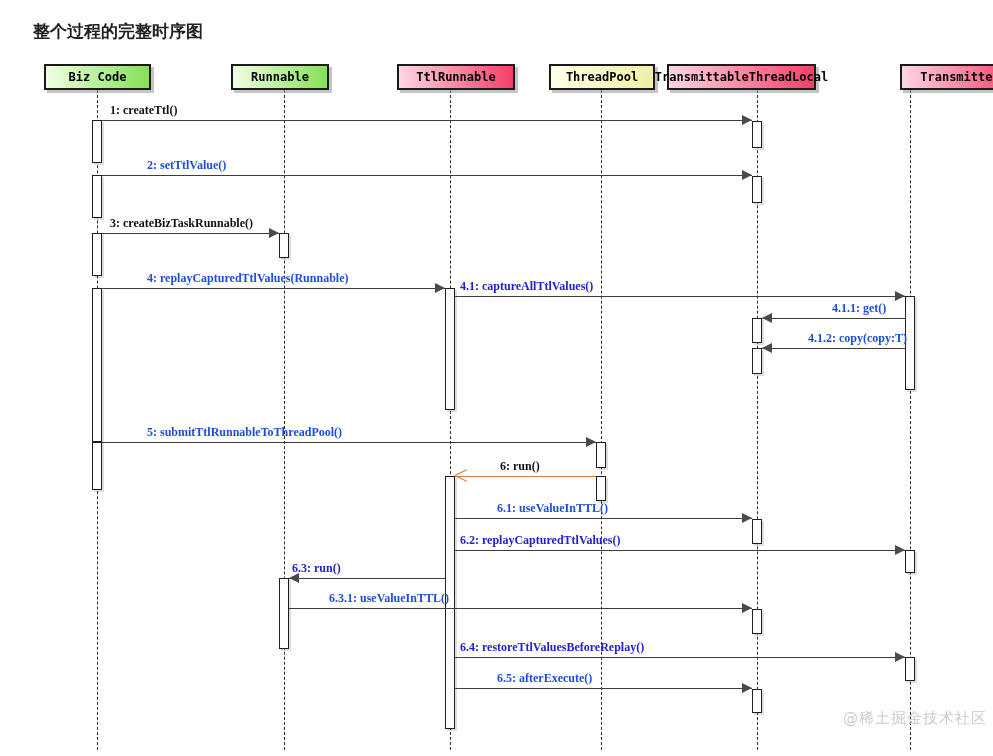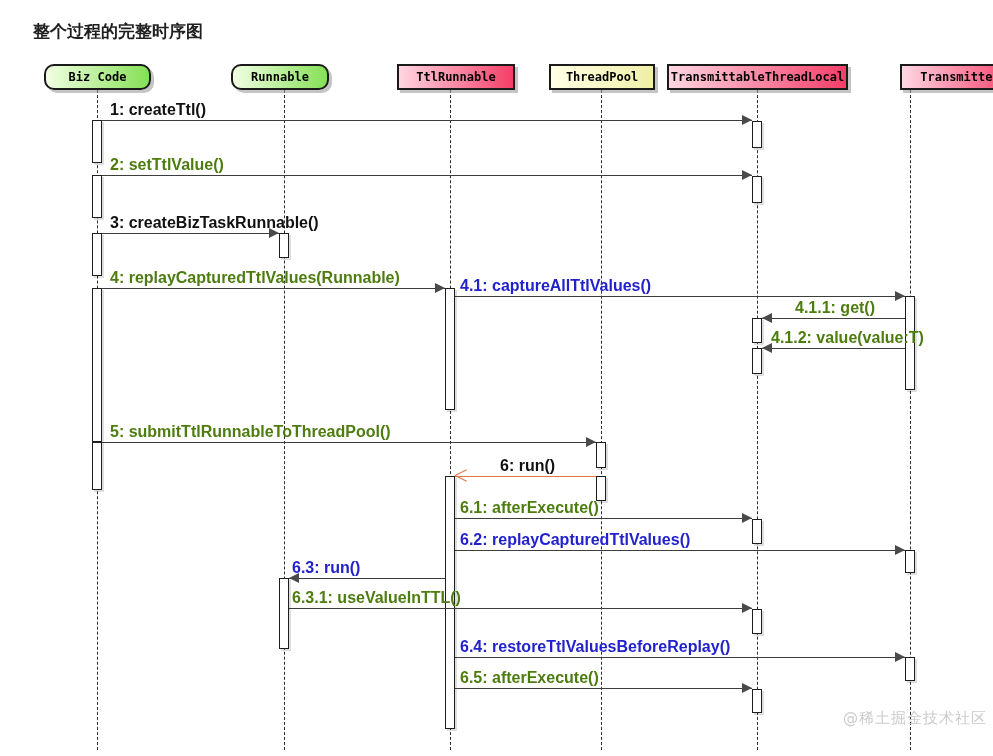--- a/index.html
+++ b/index.html
@@ -15,42 +15,42 @@
   
   .participant {
     position:absolute; top:64px; height:26px;
     border:2px solid #1a1a1a;
     box-shadow:3px 3px 0 rgba(150,150,150,0.55);
     display:flex; align-items:center; justify-content:center;
     font-family:"DejaVu Sans Mono", monospace;
     font-size:12px; font-weight:bold; color:#000;
     white-space:nowrap;
   }
-  .grad-green  { background:linear-gradient(to right, #f1ffe3, #85e055);border-radius:10px; }
+  .grad-green  { background:linear-gradient(to right, #f1ffe3, #85e055); }
   .grad-red    { background:linear-gradient(to right, #ffd6e3, #f43e68); }
   .grad-yellow { background:linear-gradient(to right, #ffffe6, #efefa8); }
 
   .lifeline {
     position:absolute; top:90px; height:660px; width:0;
     border-left:1px dashed #2d2d2d;
   }
 
   .activation {
     position:absolute; width:10px; background:#ffffff;
     border:1px solid #1e1e1e;
     box-shadow:2px 2px 0 rgba(0,0,0,0.13);
   }
 
   .msg-label {
     position:absolute;
-    font-family:Liberation Sans, sans-serif;
-    font-size:16px; font-weight:bold; white-space:nowrap; line-height:14px;
+    font-family:Liberation Serif, serif;
+    font-size:12px; font-weight:bold; white-space:nowrap; line-height:14px;
   }
   .c-black { color:#111111; }
-  .c-red   { color:#4d7c0f; }
+  .c-red   { color:#1d4ed8;margin-left:37px; }
   .c-blue  { color:#2222cc; }
 
   .msg-line { position:absolute; height:0; border-top:1.3px solid #3d3d3d; }
   .msg-line.orange { border-top:1.3px solid #dd7744; }
 
   .head-r {
     position:absolute; width:0; height:0;
     border-style:solid; border-width:5px 0 5px 10px;
     border-color:transparent transparent transparent #4a4a4a;
   }
@@ -91,21 +91,21 @@
     </div>
   <div class="participant grad-green" style="left:231px;width:98px">
       <span>Runnable</span>
     </div>
   <div class="participant grad-red" style="left:397px;width:118px">
       <span>TtlRunnable</span>
     </div>
   <div class="participant grad-yellow" style="left:549px;width:106px">
       <span>ThreadPool</span>
     </div>
-  <div class="participant grad-red" style="left:667px;width:181px">
+  <div class="participant grad-red" style="left:667px;width:149px">
       <span>TransmittableThreadLocal</span>
     </div>
   <div class="participant grad-red" style="left:900px;width:120px">
       <span>Transmitter</span>
     </div>
 
   <div class="activation" style="left:92px;top:120px;height:43px"></div>
   <div class="activation" style="left:92px;top:175px;height:43px"></div>
   <div class="activation" style="left:92px;top:233px;height:43px"></div>
   <div class="activation" style="left:92px;top:288px;height:154px"></div>
@@ -162,39 +162,39 @@
     <div class="head-r" style="left:895px;top:291px"></div>
   </div>
 
   <div>
     <span class="msg-label c-red" style="left:795px;top:301px">4.1.1: get()</span>
     <div class="msg-line" style="left:762px;top:318px;width:143px"></div>
     <div class="head-l" style="left:762px;top:313px"></div>
   </div>
 
   <div>
-    <span class="msg-label c-red" style="left:771px;top:331px">4.1.2: value(value:T)</span>
+    <span class="msg-label c-red" style="left:771px;top:331px">4.1.2: copy(copy:T)</span>
     <div class="msg-line" style="left:762px;top:348px;width:143px"></div>
     <div class="head-l" style="left:762px;top:343px"></div>
   </div>
 
   <div>
     <span class="msg-label c-red" style="left:110px;top:425px">5: submitTtlRunnableToThreadPool()</span>
     <div class="msg-line" style="left:102px;top:442px;width:494px"></div>
     <div class="head-r" style="left:586px;top:437px"></div>
   </div>
 
   <div>
     <span class="msg-label c-black" style="left:500px;top:459px">6: run()</span>
     <div class="msg-line orange" style="left:455px;top:476px;width:141px"></div>
     <div class="head-open" style="left:455px;top:470px"></div>
   </div>
 
   <div>
-    <span class="msg-label c-red" style="left:460px;top:501px">6.1: afterExecute()</span>
+    <span class="msg-label c-red" style="left:460px;top:501px">6.1: useValueInTTL()</span>
     <div class="msg-line" style="left:455px;top:518px;width:297px"></div>
     <div class="head-r" style="left:742px;top:513px"></div>
   </div>
 
   <div>
     <span class="msg-label c-blue" style="left:460px;top:533px">6.2: replayCapturedTtlValues()</span>
     <div class="msg-line" style="left:455px;top:550px;width:450px"></div>
     <div class="head-r" style="left:895px;top:545px"></div>
   </div>
 

